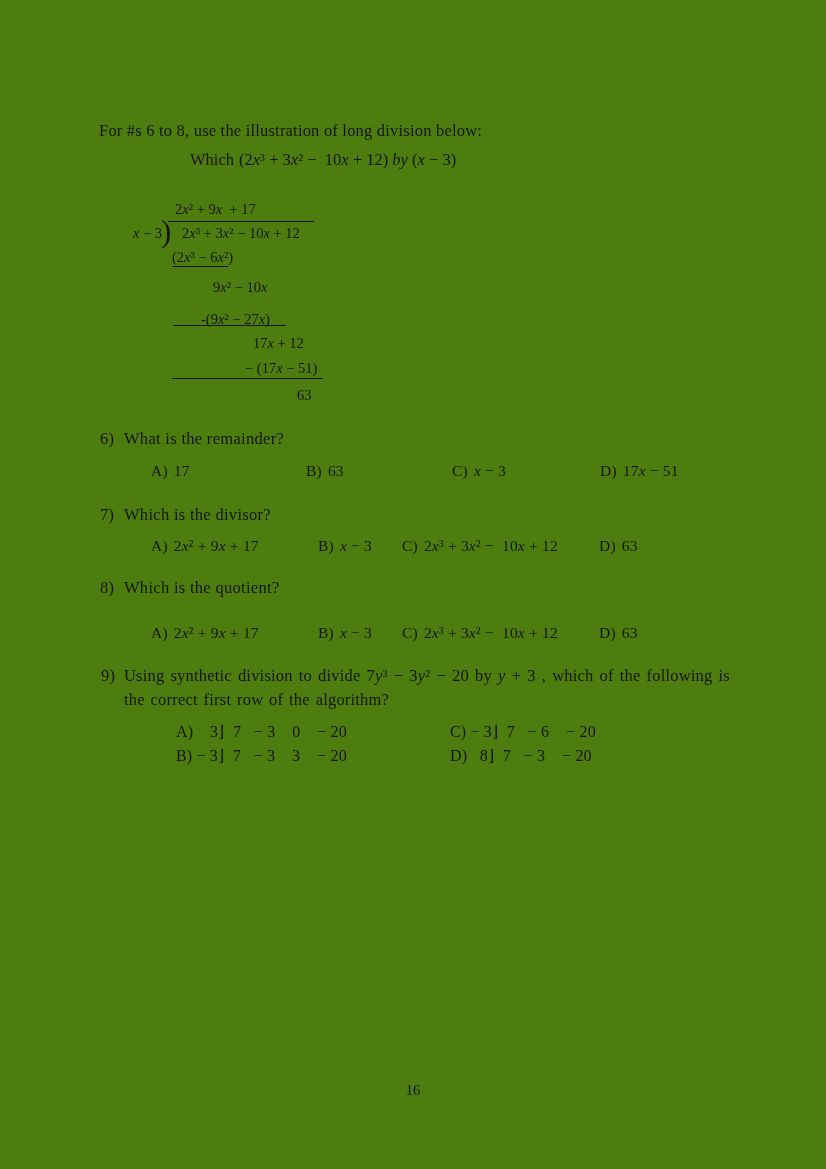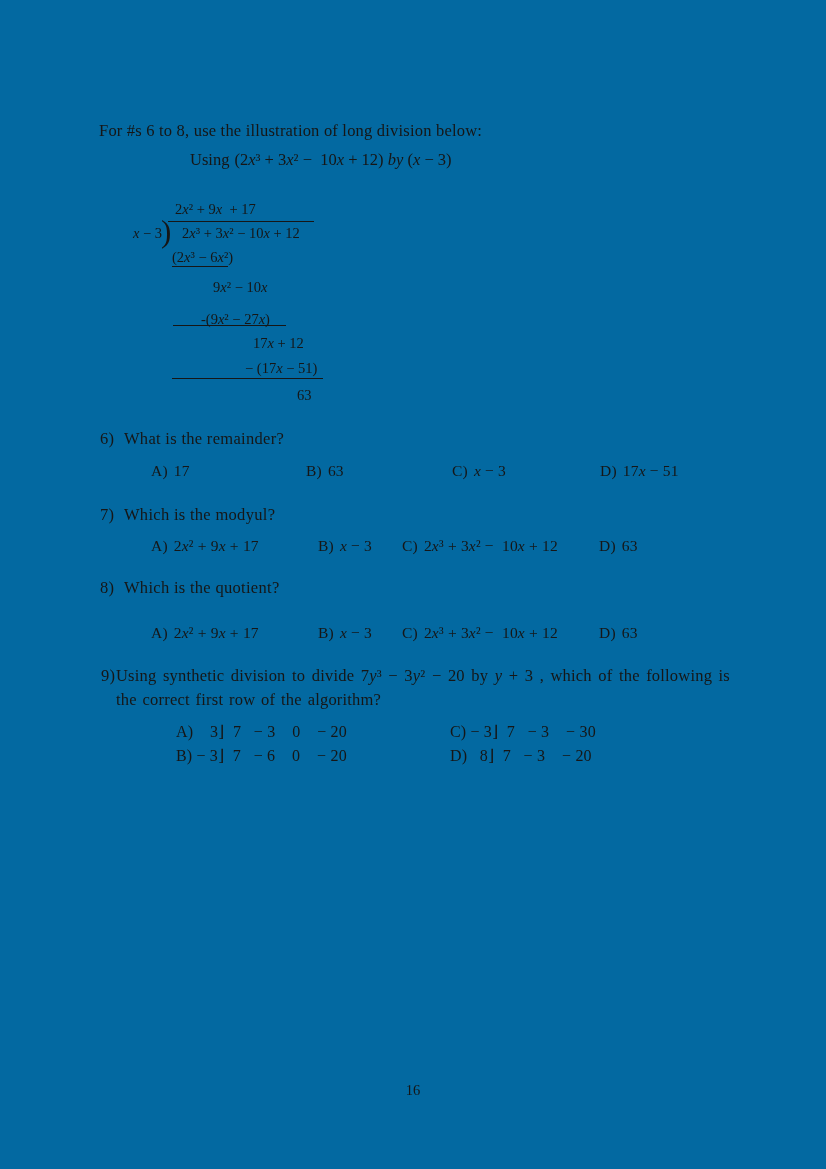--- a/index.html
+++ b/index.html
@@ -1,19 +1,19 @@
 <!DOCTYPE html>
 <html><head>
 <meta charset="utf-8">
 <style>
   html,body{margin:0;padding:0;background:#ffffff;}
   .page{
     position:relative;
     width:826px;height:1169px;
-    background:#0369a1;
+    background:#4d7c0f;
     font-family:"Liberation Serif","DejaVu Serif",serif;
     color:#161616;
     overflow:hidden;
   }
   em{font-style:italic;font-family:inherit;}
   .ws-pre{white-space:pre;}
 
   
   .instruction{position:absolute;left:99px;top:121px;font-size:16.5px;letter-spacing:.2px;line-height:20px;}
   .divide-line{position:absolute;left:190px;top:149px;font-size:16.5px;line-height:22px;}
@@ -46,41 +46,41 @@
   .opt{position:absolute;white-space:nowrap;}
   .opt .lbl{margin-right:6px;}
   .q6o{top:462px;} .q6o .o1{left:151px;} .q6o .o2{left:306px;} .q6o .o3{left:452px;} .q6o .o4{left:600px;}
   .q7o{top:537px;} .q8o{top:624px;}
   .q7o .o1,.q8o .o1{left:151px;} .q7o .o2,.q8o .o2{left:302px;margin-left:16px;}
   .q7o .o3,.q8o .o3{left:402px;} .q7o .o4,.q8o .o4{left:599px;}
 
   
   .q9{position:absolute;left:101px;top:664px;width:629px;font-size:16.5px;letter-spacing:.2px;line-height:24px;}
   .q9 .qnum9{position:absolute;left:0;top:0;}
-  .q9 .q9text{margin:0 0 0 15px;text-align:justify;word-spacing:1.5px;}
+  .q9 .q9text{margin:0 0 0 23px;text-align:justify;word-spacing:1.5px;}
   .q9o{height:24px;font-size:16px;}
   .q9o1{top:722px;} .q9o2{top:746px;}
   .q9o .oL{left:176px;} .q9o .oR{left:450px;}
   .q9o .lbl{margin-right:4px;}
   .q9o .val{white-space:pre;}
 
   
   .page-number{position:absolute;left:0;top:1082px;width:826px;text-align:center;font-size:14.5px;}
   .watermark{position:absolute;left:0;top:1119px;width:826px;text-align:center;
     font-family:"Liberation Sans","DejaVu Sans",sans-serif;
     font-size:20px;letter-spacing:.6px;color:#cdcdcd;}
 </style>
 </head>
 <body>
 
 <div class="page">
 
   <div class="instruction">For #s 6 to 8, use the illustration of long division below:</div>
   <div class="divide-line">
-    <span class="prefix">Using</span><span class="ws-pre">(2<em>x</em>³ + 3<em>x</em>² −  10<em>x</em> + 12) <em>by</em> (<em>x</em> − 3)</span>
+    <span class="prefix">Which</span><span class="ws-pre">(2<em>x</em>³ + 3<em>x</em>² −  10<em>x</em> + 12) <em>by</em> (<em>x</em> − 3)</span>
   </div>
 
   <div class="division">
     <span class="row ld-quotient">2<em>x</em>² + 9<em>x</em>  + 17</span>
     <div class="ld-vinculum"></div>
     <span class="row ld-divisor"><em>x</em> − 3</span>
     <span class="ld-bracket">)</span>
     <span class="row ld-dividend">2<em>x</em>³ + 3<em>x</em>² − 10<em>x</em> + 12</span>
     <span class="row ld-step1"><span class="u">(2<em>x</em>³ − 6<em>x</em>²</span><span>)</span></span>
     <span class="row ld-step2">9<em>x</em>² − 10<em>x</em></span>
@@ -96,21 +96,21 @@
     <span class="qnum">6)</span><span>What is the remainder?</span>
   </div>
   <div class="optrow q6o">
     <span class="opt o1"><span class="lbl">A)</span><span class="ws-pre">17</span></span>
     <span class="opt o2"><span class="lbl">B)</span><span class="ws-pre">63</span></span>
     <span class="opt o3"><span class="lbl">C)</span><span class="ws-pre"><em>x</em> − 3</span></span>
     <span class="opt o4"><span class="lbl">D)</span><span class="ws-pre">17<em>x</em> − 51</span></span>
   </div>
 
   <div class="question q7">
-    <span class="qnum">7)</span><span>Which is the modyul?</span>
+    <span class="qnum">7)</span><span>Which is the divisor?</span>
   </div>
   <div class="optrow q7o">
     <span class="opt o1"><span class="lbl">A)</span><span class="ws-pre">2<em>x</em>² + 9<em>x</em> + 17</span></span>
     <span class="opt o2"><span class="lbl">B)</span><span class="ws-pre"><em>x</em> − 3</span></span>
     <span class="opt o3"><span class="lbl">C)</span><span class="ws-pre">2<em>x</em>³ + 3<em>x</em>² −  10<em>x</em> + 12</span></span>
     <span class="opt o4"><span class="lbl">D)</span><span class="ws-pre">63</span></span>
   </div>
 
   <div class="question q8">
     <span class="qnum">8)</span><span>Which is the quotient?</span>
@@ -121,22 +121,22 @@
     <span class="opt o3"><span class="lbl">C)</span><span class="ws-pre">2<em>x</em>³ + 3<em>x</em>² −  10<em>x</em> + 12</span></span>
     <span class="opt o4"><span class="lbl">D)</span><span class="ws-pre">63</span></span>
   </div>
 
   <div class="q9">
     <span class="qnum9">9)</span>
     <p class="q9text"><span>Using synthetic division to divide </span><span>7<em>y</em>³ − 3<em>y</em>² − 20</span><span>  by  </span><span><em>y</em> + 3</span><span> , which of the following is the correct first row of the algorithm?</span></p>
   </div>
   <div class="optrow q9o q9o1">
     <span class="opt oL"><span class="lbl">A)</span><span class="val">   3⌋  7   − 3    0    − 20</span></span>
-    <span class="opt oR"><span class="lbl">C)</span><span class="val">− 3⌋  7   − 3    − 30</span></span>
+    <span class="opt oR"><span class="lbl">C)</span><span class="val">− 3⌋  7   − 6    − 20</span></span>
   </div>
   <div class="optrow q9o q9o2">
-    <span class="opt oL"><span class="lbl">B)</span><span class="val">− 3⌋  7   − 6    0    − 20</span></span>
+    <span class="opt oL"><span class="lbl">B)</span><span class="val">− 3⌋  7   − 3    3    − 20</span></span>
     <span class="opt oR"><span class="lbl">D)</span><span class="val">  8⌋  7   − 3    − 20</span></span>
   </div>
 
   <div class="page-number">16</div>
 
 </div>
 
 </body></html>

